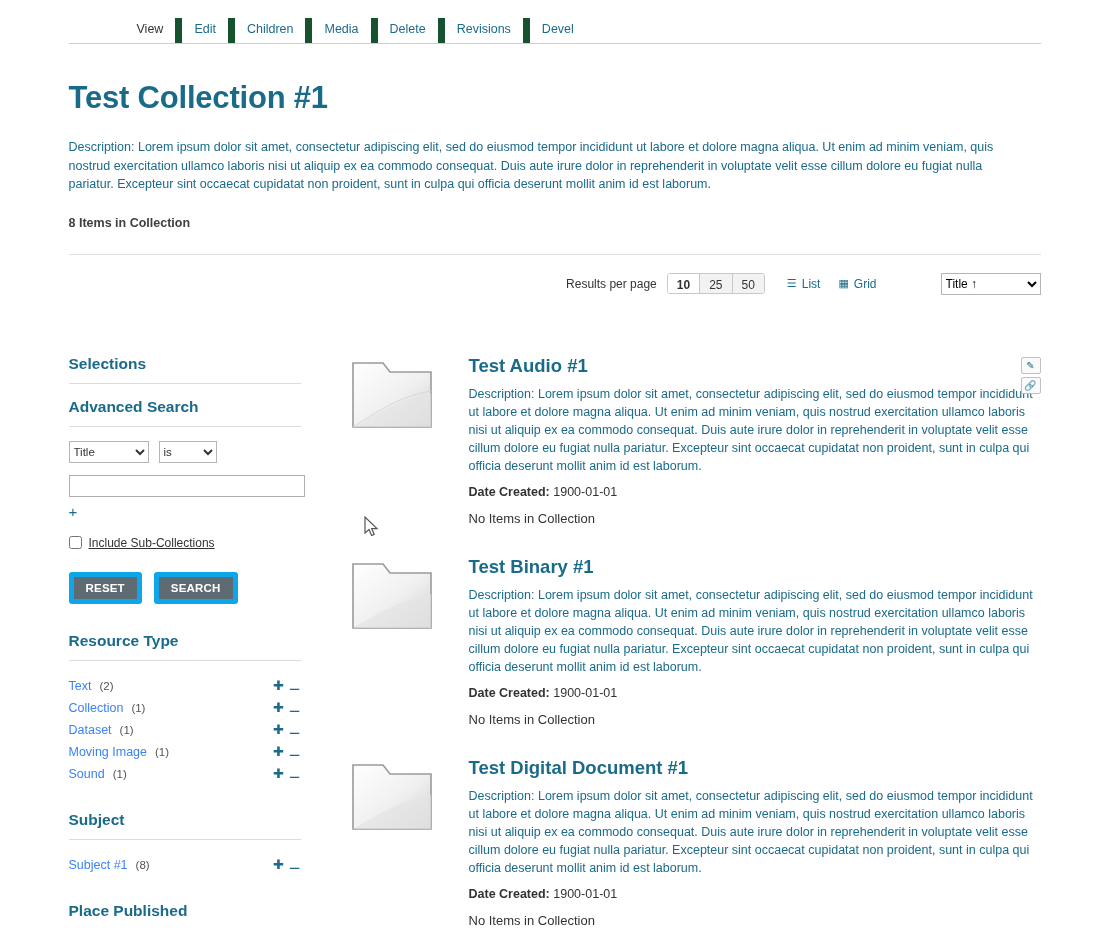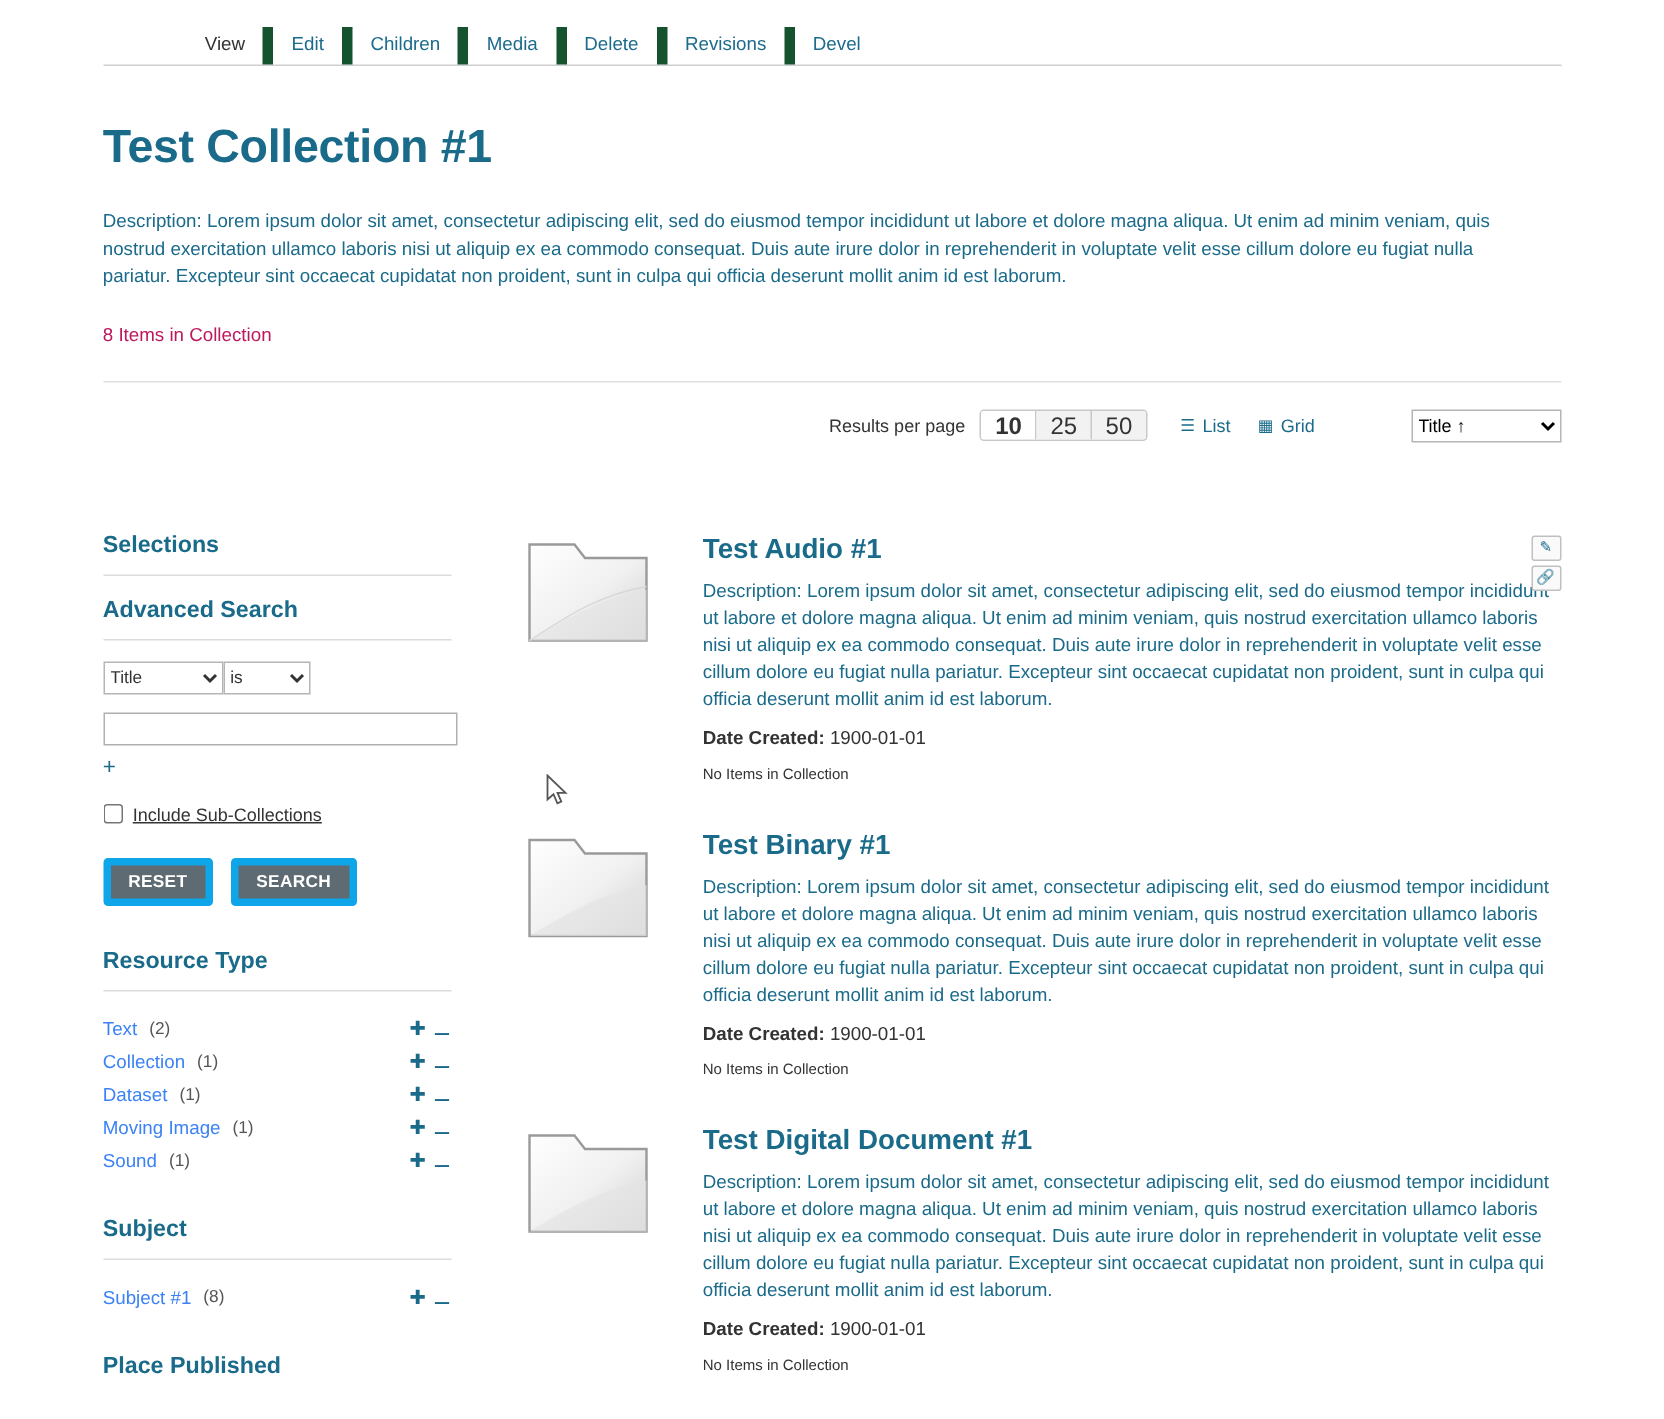--- a/index.html
+++ b/index.html
@@ -57,23 +57,23 @@
     letter-spacing: -0.2px;
   }
   .desc {
     color: #1a6a8a;
     font-size: 12.5px;
     line-height: 18.5px;
     margin: 0 0 22px 0;
     max-width: 960px;
   }
   .items-count {
-    color: #be185d;
-    font-size: 12.5px;
-    font-weight: normal;
+    color: #404040;
+    font-size: 12.5px;
+    font-weight: bold;
     margin-bottom: 24px;
   }
   .displaying {
     color: #1a6a8a;
     font-size: 12.5px;
     font-weight: bold;
     margin-bottom: 16px;
   }
   .hr {
     border: none;
@@ -96,21 +96,21 @@
   }
   .pp-group {
     display: flex;
     border: 1px solid #c8c8c8;
     border-radius: 3px;
     overflow: hidden;
     height: 21px;
   }
   .pp-btn {
     padding: 2px 9px 0 9px;
-    font-size: 16px;
+    font-size: 12px;
     color: #333;
     background: #f2f2f2;
     border-right: 1px solid #c8c8c8;
     cursor: pointer;
     line-height: 18px;
     text-align: center;
   }
   .pp-btn:last-child { border-right: none; }
   .pp-btn.active { background: #ffffff; font-weight: bold; }
 
@@ -166,20 +166,21 @@
     font-weight: bold;
     margin: 0 0 10px 0;
   }
   .side-h.sub { margin-top: 26px; }
   .side-rule {
     border-top: 1px solid #dcdcdc;
     margin: 0 0 14px 0;
   }
   .adv-row {
     display: flex;
+    gap: 10px;
     margin-bottom: 12px;
   }
   .sel-small {
     height: 22px;
     font-size: 11.5px;
     border: 1px solid #b5b5b5;
     background: #fff;
     font-family: "Liberation Sans", sans-serif;
     color: #333;
   }
@@ -279,21 +280,21 @@
     color: #1a6a8a;
     line-height: 18px;
     margin: 0 0 10px 0;
   }
   .meta-line {
     font-size: 12.5px;
     margin-bottom: 3px;
   }
   .meta-key { font-weight: bold; color: #333; }
   .meta-val { color: #333; }
-  .meta-note { font-size: 10px; color: #333; margin-top: 12px; }
+  .meta-note { font-size: 13px; color: #333; margin-top: 12px; }
 
   .item-actions {
     position: absolute;
     right: 0;
     top: 2px;
     display: flex;
     flex-direction: column;
     gap: 3px;
   }
   .act-btn {

